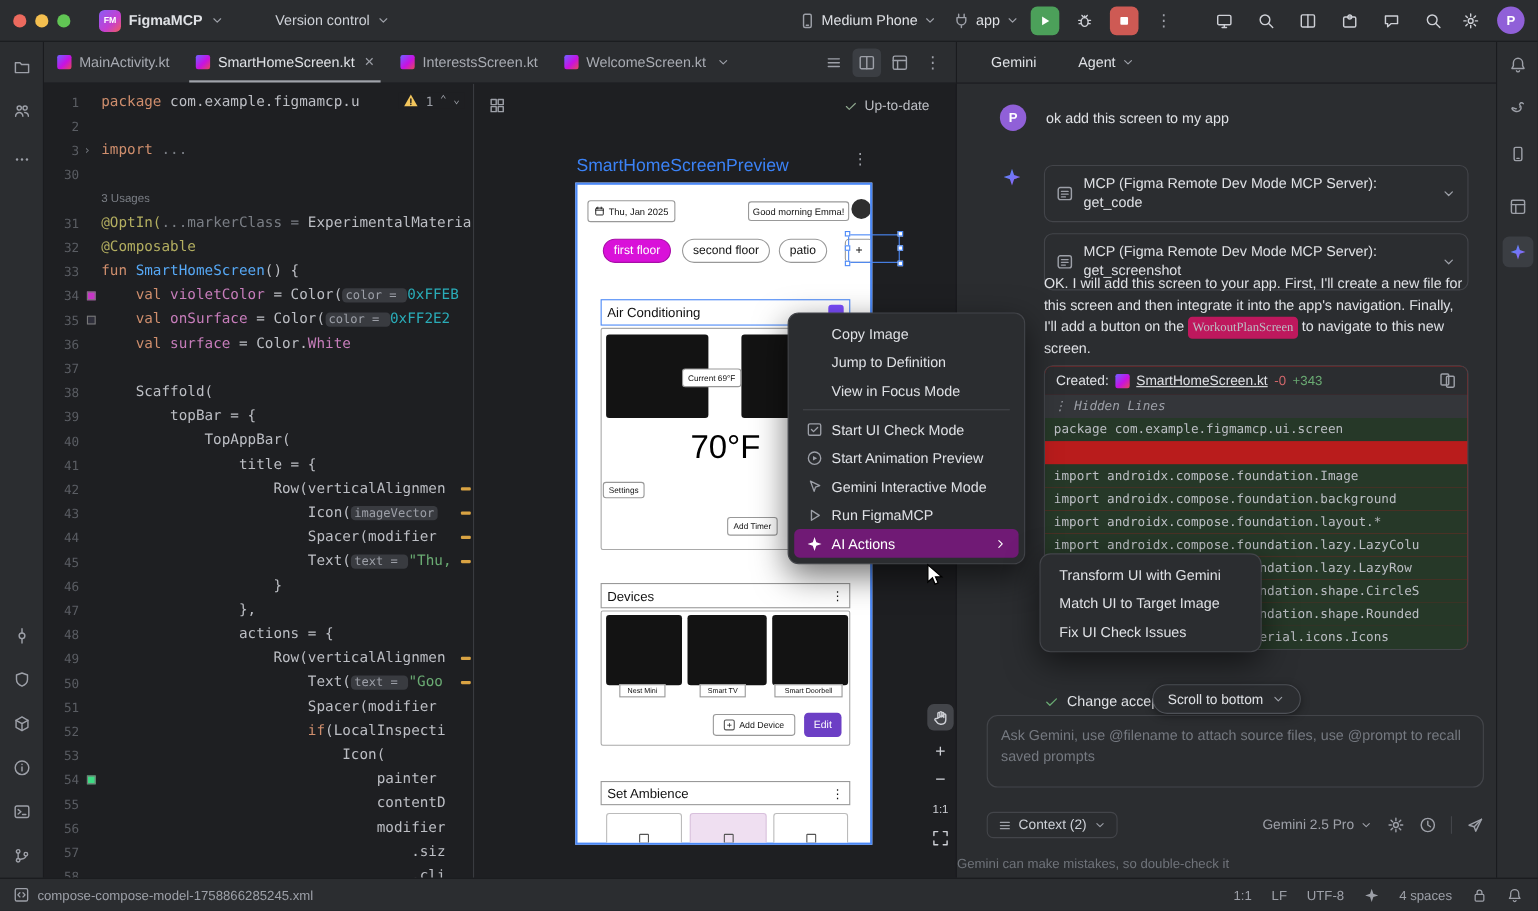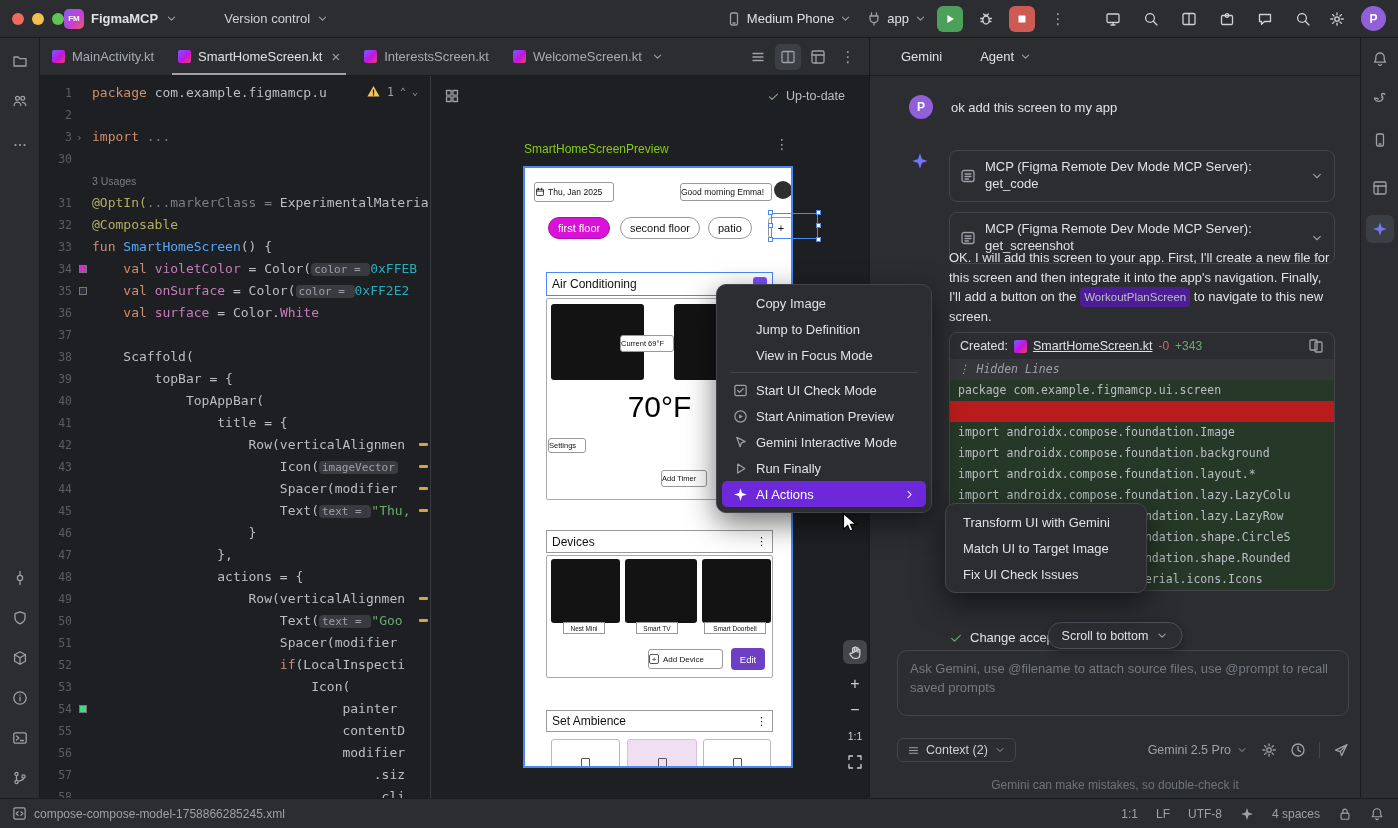--- a/index.html
+++ b/index.html
@@ -6,21 +6,21 @@
 html,body{width:1398px;height:828px;overflow:hidden;background:#1E1F22;
   font-family:"Liberation Sans","DejaVu Sans",sans-serif;color:#DFE1E5;font-size:13px}
 .app{position:absolute;top:0;left:0;width:1398px;height:828px}
 .ic{display:inline-flex;align-items:center;justify-content:center;color:#9DA0A8;flex:0 0 auto}
 .ic svg{display:block}
 
 .titlebar{position:absolute;top:0;left:0;right:0;height:38px;background:#2B2D30;border-bottom:1px solid #1A1B1E;display:flex;align-items:center;z-index:5}
 .lights{display:flex;gap:8px;margin-left:12px}
 .light{width:12px;height:12px;border-radius:50%}
 .l-close{background:#EC6A5E}.l-min{background:#F4BF4F}.l-max{background:#61C554}
-.proj{display:flex;align-items:center;gap:7px;}
+.proj{display:flex;align-items:center;gap:7px;margin-left:26px}
 .fm-icon{width:20px;height:20px;border-radius:5px;background:linear-gradient(135deg,#8A5CF6 0%,#C63FD0 60%,#F05D5D 100%);display:flex;align-items:center;justify-content:center;font-size:8px;font-weight:bold;color:#fff}
 .proj b{font-weight:600}
 .vcs{display:flex;align-items:center;gap:6px;margin-left:46px;color:#CDD0D6}
 .tb-right{margin-left:auto;display:flex;align-items:center;padding-right:12px}
 .tb-group{display:flex;align-items:center;gap:5px;margin-left:14px;white-space:nowrap}
 .sqbtn{width:26px;height:26px;border-radius:6px;display:flex;align-items:center;justify-content:center;margin-left:10px}
 .runbtn{background:#4CA05A;color:#fff}
 .stopbtn{background:#CE5A54;color:#fff}
 .tb-icon{margin-left:22px}
 .avatar{width:25px;height:25px;border-radius:50%;background:#9060D8;color:#fff;font-size:12px;font-weight:700;display:flex;align-items:center;justify-content:center;margin-left:16px}
@@ -54,24 +54,24 @@
 .usg{color:#7A7E85;font-size:10.5px;font-family:"Liberation Sans",sans-serif}
 .hint{background:#393B40;color:#9DA0A8;border-radius:4px;padding:0 3px;font-size:11px}
 .swatch{position:absolute;top:7px;left:3px;width:8px;height:8px;border:1px solid #777}
 .fold{color:#6F737A;font-size:11px}
 .mark{position:absolute;right:2px;top:9px;width:9px;height:3px;background:#D9A343;border-radius:1px}
 .inspect{position:absolute;top:8px;right:8px;display:flex;align-items:center;gap:6px;font-size:11.5px;color:#9DA0A8;background:#1E1F22;padding:0 4px;z-index:2}
 
 .previewpane{position:absolute;left:430px;top:76px;width:439px;height:722px;background:#1E1F22;border-left:1px solid #393B40;overflow:hidden}
 .pv-grid{position:absolute;left:13px;top:12px}
 .pv-status{position:absolute;right:24px;top:13px;display:flex;align-items:center;gap:6px;font-size:12.5px;color:#BCBEC4}
-.pv-title{position:absolute;left:93px;top:66px;font-size:12px;color:#84cc16}
+.pv-title{position:absolute;left:93px;top:66px;font-size:16px;color:#3b82f6}
 .pv-kebab{position:absolute;left:344px;top:60px;color:#9DA0A8;font-size:14px}
 .phone{position:absolute;left:92px;top:90px;width:270px;height:602px;background:#fff;border:2px solid #4A88F7;overflow:hidden;color:#111}
-.pbox{position:absolute;border:1px solid #999;background:#fff;display:flex;align-items:center;justify-content:flex-start;border-radius:3px;color:#111}
+.pbox{position:absolute;border:1px solid #999;background:#fff;display:flex;align-items:center;justify-content:center;border-radius:3px;color:#111}
 .dark{position:absolute;background:#131313;border-radius:3px}
 .pill{position:absolute;top:49px;height:22px;border:1px solid #999;border-radius:11px;display:flex;align-items:center;padding:0 9px;font-size:11px;background:#fff;color:#111}
 .pill-active{background:#D911D9;border-color:#A80DA8;color:#fff}
 .plustab{border-radius:4px;width:26px;justify-content:center;padding:0}
 .ac-title{position:absolute;left:21px;top:104px;width:227px;height:24px;border:1.5px solid #4A88F7;display:flex;align-items:center;padding:0 5px;font-size:12px;background:#fff}
 .ac-ico{margin-left:auto;width:14px;height:14px;border-radius:3px;background:#7C4DFF}
 .sect-title{position:absolute;left:21px;width:227px;height:23px;border:1px solid #999;display:flex;align-items:center;padding:0 5px;font-size:12px;background:#fff}
 .sect-title .kb{margin-left:auto;font-size:11px;color:#111}
 .sect-box{position:absolute;left:21px;width:227px;border:1px solid #A9A9A9;border-radius:2px}
 .temp{position:absolute;left:21px;top:222px;width:227px;text-align:center;font-size:30px;font-weight:300;color:#000}
@@ -91,51 +91,51 @@
 .chat-header{position:absolute;left:0;top:0;right:0;height:38px;border-bottom:1px solid #1A1B1E;display:flex;align-items:center;padding-left:31px;gap:38px}
 .chat-tab{display:flex;align-items:center;gap:5px;color:#DFE1E5}
 .chat-tab.dim{color:#DFE1E5}
 .user-row{position:absolute;left:39px;top:57px;display:flex;gap:18px;align-items:center}
 .u-avatar{width:24px;height:24px;border-radius:50%;background:#9060D8;color:#fff;font-size:12px;font-weight:700;display:flex;align-items:center;justify-content:center}
 .ai-spark{position:absolute;left:41px;top:114px}
 .tool-calls{position:absolute;left:79px;top:112px;width:386px;display:flex;flex-direction:column;gap:10px}
 .mcp-card{border:1px solid #43454A;border-radius:8px;display:flex;align-items:center;gap:9px;padding:8px 10px;min-height:36px}
 .mcp-label{flex:1;line-height:1.3}
 .answer-p{position:absolute;left:79px;top:210px;width:382px;line-height:1.5;color:#DFE1E5}
-.code-ref{font-family:Liberation Sans, sans-serif;font-size:11.5px;background:#4c1d95;border-radius:4px;padding:4px 4px;color:#BCBEC4}
+.code-ref{font-family:Liberation Serif, serif;font-size:11.5px;background:#be185d;border-radius:4px;padding:4px 4px;color:#BCBEC4}
 .created{position:absolute;left:79px;top:294px;width:386px;border:1px solid #43454A;border-radius:8px;overflow:hidden;background:#b91c1c}
 .created-h{height:26px;background:#2B2D30;display:flex;align-items:center;gap:6px;padding:0 10px;font-size:12.5px}
 .cfile{text-decoration:underline}
 .cmin{color:#D0666A;font-size:12px}.cplus{color:#6AAB73;font-size:12px}
 .created-h .ic{margin-left:auto}
 .dline{height:21px;line-height:21px;font-family:"DejaVu Sans Mono","Liberation Mono",monospace;font-size:11.5px;color:#BCBEC4;padding:0 8px;white-space:pre;overflow:hidden}
 .dline.add{background:#263828}
 .dline.sel2{background:#3E4145}
 .hiddenrow{background:#34363A;color:#9DA0A8;font-style:italic;display:flex;gap:7px;font-size:11.5px}
 .change-status{position:absolute;left:79px;top:592px;display:flex;align-items:center;gap:7px;color:#DFE1E5;z-index:1}
 .scroll-pill{position:absolute;top:584px;left:50%;transform:translateX(-50%);background:#2B2D30;border:1px solid #4E5157;border-radius:14px;height:27px;display:flex;align-items:center;gap:7px;padding:0 13px;font-size:12.5px;z-index:2;box-shadow:0 2px 8px rgba(0,0,0,.4)}
 .inputbox{position:absolute;left:27px;top:612px;width:452px;height:66px;border:1px solid #43454A;border-radius:10px;padding:9px 12px}
 .inputbox textarea{width:100%;height:100%;background:transparent;border:none;outline:none;resize:none;color:#DFE1E5;font-family:"Liberation Sans","DejaVu Sans",sans-serif;font-size:13px;line-height:1.45}
 .inputbox textarea::placeholder{color:#757980}
 .chat-controls{position:absolute;left:27px;top:700px;width:452px;display:flex;align-items:center}
 .ctx-chip{display:flex;align-items:center;gap:6px;border:1px solid #43454A;border-radius:6px;padding:4px 9px;font-size:12.5px;color:#CDD0D6}
 .cc-right{margin-left:auto;display:flex;align-items:center;gap:13px;color:#9DA0A8;font-size:12.5px}
 .vdiv{width:1px;height:16px;background:#43454A}
-.disclaimer{position:absolute;left:0;right:0;top:740px;text-align:center;font-size:12px;color:#6F737A}
+.disclaimer{position:absolute;left:0;right:0;top:740px;text-align:left;font-size:12px;color:#6F737A}
 
 .statusbar{position:absolute;left:0;right:0;bottom:0;height:30px;background:#2B2D30;border-top:1px solid #1A1B1E;display:flex;align-items:center;font-size:12px;color:#9DA0A8;z-index:5}
 .sb-left{display:flex;align-items:center;gap:7px;padding-left:12px}
 .sb-right{margin-left:auto;display:flex;align-items:center;gap:18px;padding-right:14px}
 
 .menu{position:absolute;background:#2B2D30;border:1px solid #43454A;border-radius:10px;box-shadow:0 10px 30px rgba(0,0,0,.55);padding:5px;z-index:50;font-size:13px}
 .menu-item{height:26px;display:flex;align-items:center;border-radius:5px;color:#DFE1E5;padding:0 10px;gap:8px;position:relative;white-space:nowrap}
 .menu-item .mi-icon{width:16px;flex:0 0 16px}
 .menu-item.noicon{padding-left:34px}
 .sub .menu-item.noicon{padding-left:12px}
-.menu-item.hl{background:#6d28d9;color:#fff}
+.menu-item.hl{background:#701a75;color:#fff}
 .menu-item.hl .ic{color:#fff}
 .menu-sep{height:1px;background:#43454A;margin:4px 8px}
 .mi-arrow{margin-left:auto}
 .cursor{position:absolute;left:842px;top:512px;z-index:99;pointer-events:none}
 .chevtxt{font-size:10px;color:#9DA0A8}
 </style>
 </head>
 <body>
 
 <div class="app">
@@ -862,21 +862,21 @@
           </svg>
         </span>
         <span>Gemini Interactive Mode</span>
       </div>
       <div class="menu-item">
         <span class="mi-icon ic">
           <svg viewBox="0 0 16 16" width="15" height="15" fill="none" stroke="currentColor" stroke-width="1.3" stroke-linecap="round" stroke-linejoin="round">
             <path d="M5 3.2l7.6 4.8L5 12.8z"></path>
           </svg>
         </span>
-        <span>Run Finally</span>
+        <span>Run FigmaMCP</span>
       </div>
       <div class="menu-item hl">
         <span class="mi-icon ic">
           <svg viewBox="0 0 16 16" width="15" height="15" fill="none" stroke="currentColor" stroke-width="1.3" stroke-linecap="round" stroke-linejoin="round">
             <path fill="currentColor" stroke="none" d="M8 1.2l1.7 5.1 5.1 1.7-5.1 1.7L8 14.8 6.3 9.7 1.2 8l5.1-1.7z"></path>
           </svg>
         </span>
         <span>AI Actions</span>
         <span class="mi-arrow ic">
           <svg viewBox="0 0 16 16" width="13" height="13" fill="none" stroke="currentColor" stroke-width="1.3" stroke-linecap="round" stroke-linejoin="round">

